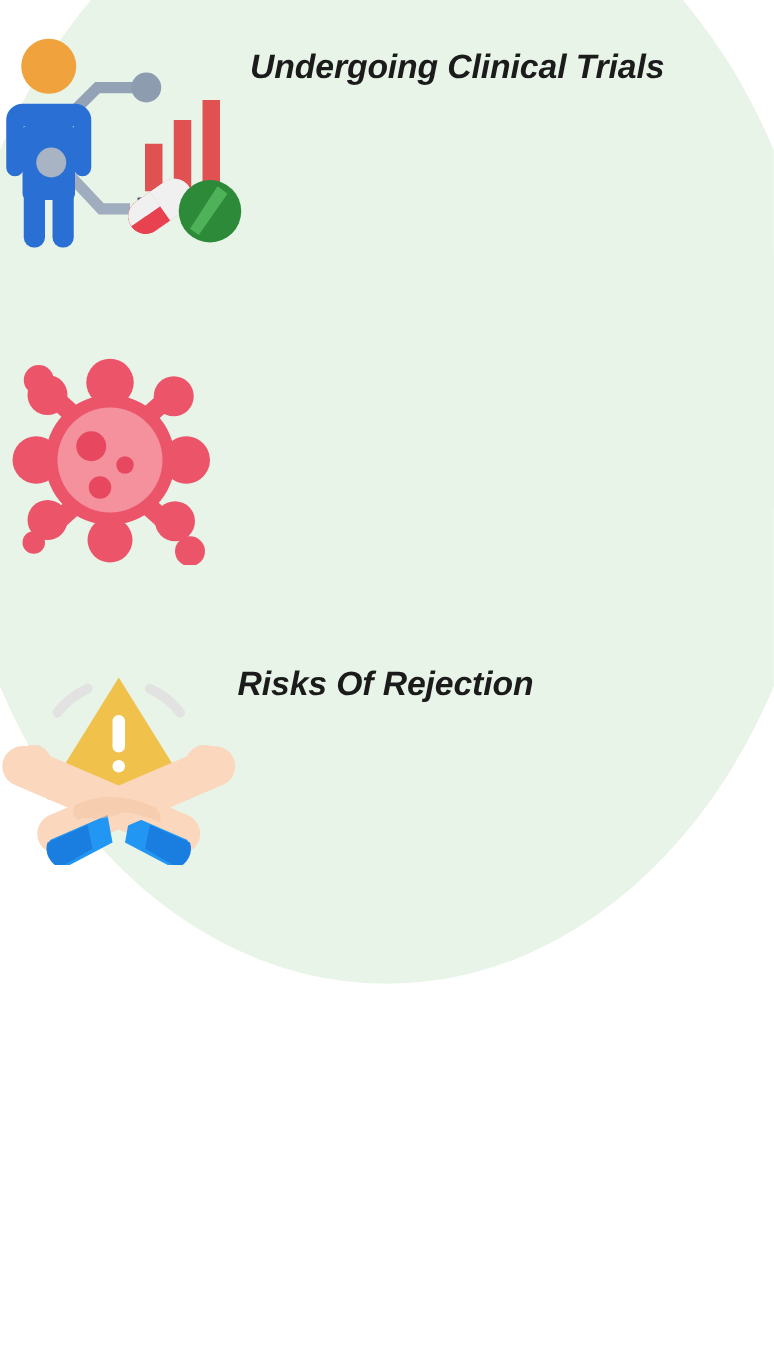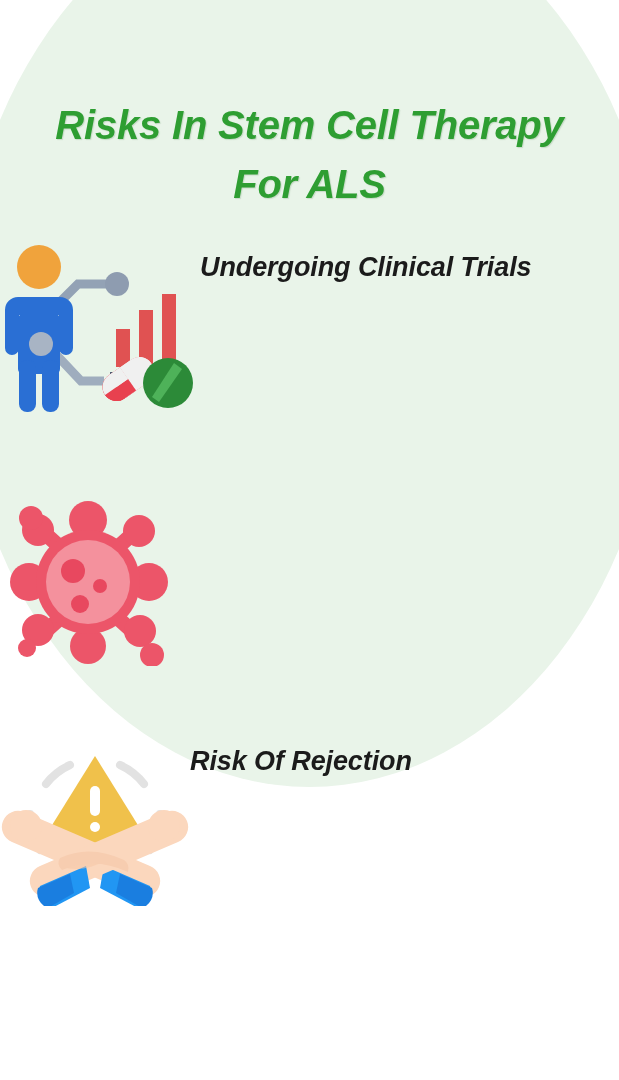--- a/index.html
+++ b/index.html
@@ -86,24 +86,20 @@
 </style>
 </head>
 <body>
 
 <div id="page">
 
   <div class="dome"></div>
 
   <div class="content">
 
-    <div class="title">
-      <div>Risks In Stem Cell Therapy</div>
-      <div>For ALS</div>
-    </div>
 
     <div class="block block-1">
       <span class="icon-wrap">
         <svg width="200" height="180" viewBox="0 0 200 180" xmlns="http://www.w3.org/2000/svg">
 
           <g stroke="#93a2b5" stroke-width="9" fill="none" stroke-linecap="butt">
             <path d="M61 59 L78 42 L112 42"></path>
           </g>
           <circle cx="117" cy="42" r="12" fill="#8e9cb0"></circle>
 
@@ -215,17 +211,17 @@
             <path d="M86 128 L40 148 a16 16 0 0 0 12 22 L90 150 z" fill="#2196f3"></path>
             <path d="M70 136 L38 150 a16 16 0 0 0 10 20 L74 155 z" fill="#1a7ee0"></path>
           </g>
 
           <g fill="#f5c6a6">
             <path d="M68 118 q22 -8 38 4 q-20 12 -40 8 z" opacity="0.55"></path>
           </g>
           <path d="M60 120 q30 -14 64 2 q6 4 4 12 q-34 -16 -66 -2 q-6 -6 -2 -12 z" fill="#f7cdb0"></path>
         </svg>
       </span>
-      <div class="caption caption-3">Risk Of Rejection</div>
+      <div class="caption caption-3">Risks Of Rejection</div>
     </div>
 
   </div>
 </div>
 
 </body></html>

